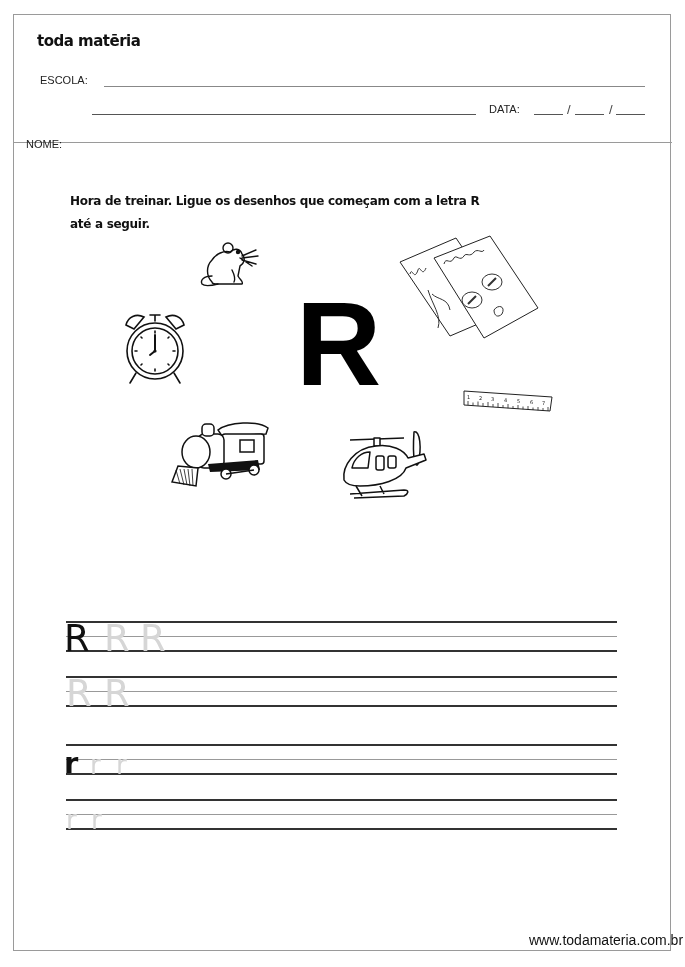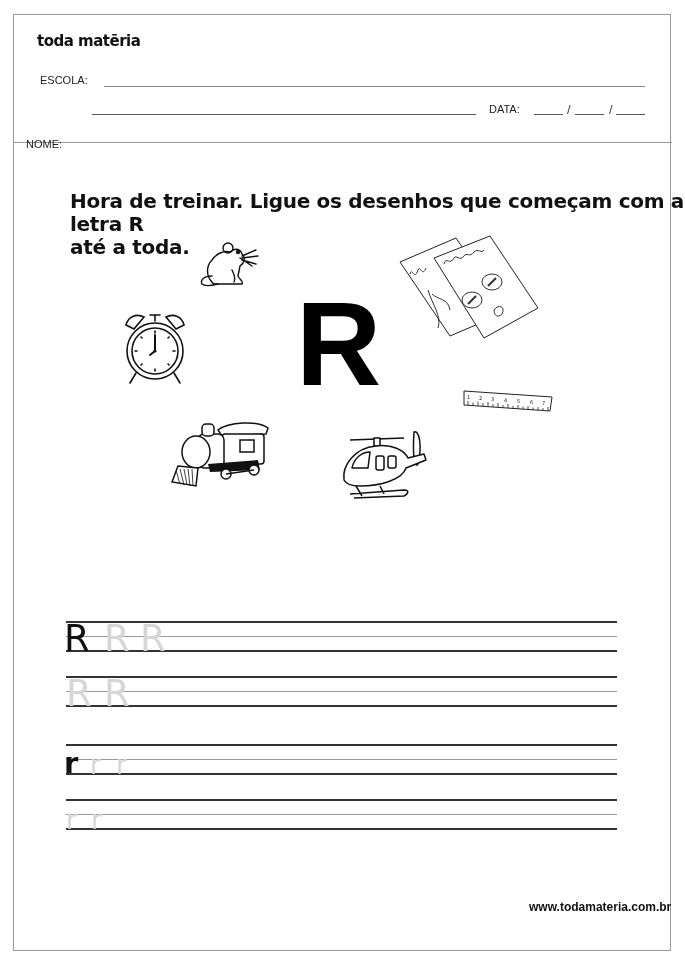--- a/index.html
+++ b/index.html
@@ -3,30 +3,30 @@
 <meta charset="utf-8">
 <style>
   html, body { margin:0; padding:0; background:#ffffff; }
   body { width:685px; height:967px; position:relative; overflow:hidden; font-family:"Liberation Sans", sans-serif; color:#111; }
   .page { position:absolute; left:13px; top:14px; width:658px; height:937px; border:1px solid #9a9a9a; box-sizing:border-box; }
   .header-divider { position:absolute; left:13px; top:142px; width:659px; height:1px; background:#9a9a9a; }
   .logo { position:absolute; left:37px; top:32px; font-size:15px; font-weight:bold; letter-spacing:-0.5px; font-family:"DejaVu Sans", sans-serif; color:#111; }
   .field-label { position:absolute; font-size:11px; color:#222; }
   .field-line { position:absolute; height:1px; background:#555; }
   .slash { position:absolute; font-size:13px; color:#444; }
-  .instr { position:absolute; left:70px; font-size:20px; font-weight:bold; line-height:23px; color:#111; font-family:"DejaVu Sans", sans-serif; letter-spacing:-0.3px; }
+  .instr { position:absolute; left:70px; font-size:12px; font-weight:bold; line-height:23px; color:#111; font-family:"DejaVu Sans", sans-serif; letter-spacing:-0.3px; }
   .big-r { position:absolute; left:296px; top:285px; font-size:118px; font-weight:bold; line-height:1; color:#000; font-family:"Liberation Sans", sans-serif; }
   .pic { position:absolute; }
   .guide { position:absolute; left:66px; width:551px; height:1px; }
   .g-dark { background:#333; height:1.5px; }
   .g-light { background:#999; }
   .letter { position:absolute; font-family:"DejaVu Sans", sans-serif; line-height:1; }
   .solid { color:#111; }
   .ghost { color:#d6d6d6; }
-  .footer-url { position:absolute; left:529px; top:900px; font-size:12px; font-weight:bold; color:#111; }
+  .footer-url { position:absolute; left:529px; top:932px; font-size:14px; font-weight:normal; color:#111; }
 </style>
 </head>
 <body>
 
 <div class="page"></div>
 <div class="header-divider"></div>
 
 <div class="logo">toda matēria</div>
 
 <span class="field-label" style="left:40px; top:74px;">ESCOLA:</span>
@@ -37,21 +37,21 @@
 
 <span class="field-label" style="left:489px; top:103px;">DATA:</span>
 <div class="field-line" style="left:534px; top:114px; width:29px;"></div>
 <span class="slash" style="left:567px; top:102px;">/</span>
 <div class="field-line" style="left:575px; top:114px; width:29px;"></div>
 <span class="slash" style="left:609px; top:102px;">/</span>
 <div class="field-line" style="left:616px; top:114px; width:29px;"></div>
 
 <div class="instr" style="top:190px;">
   <div>Hora de treinar. Ligue os desenhos que começam com a letra R</div>
-  <div>até a toda.</div>
+  <div>até a seguir.</div>
 </div>
 
 <div class="big-r">R</div>
 
 <svg class="pic" style="left:198px; top:236px;" width="62" height="54" viewBox="0 0 62 54">
   <g fill="none" stroke="#111" stroke-width="1.4" stroke-linecap="round">
     <path d="M14 46 C8 40 8 30 14 24 C18 18 26 14 32 16 C36 12 42 12 44 18 C48 22 46 28 42 30 L40 40 C42 44 46 46 44 48 L20 48 C16 48 14 48 14 46 Z"></path>
     <circle cx="30" cy="12" r="5"></circle>
     <circle cx="40" cy="16" r="1.5" fill="#111"></circle>
     <path d="M14 40 C6 40 2 44 4 48 C6 50 12 50 20 48"></path>

